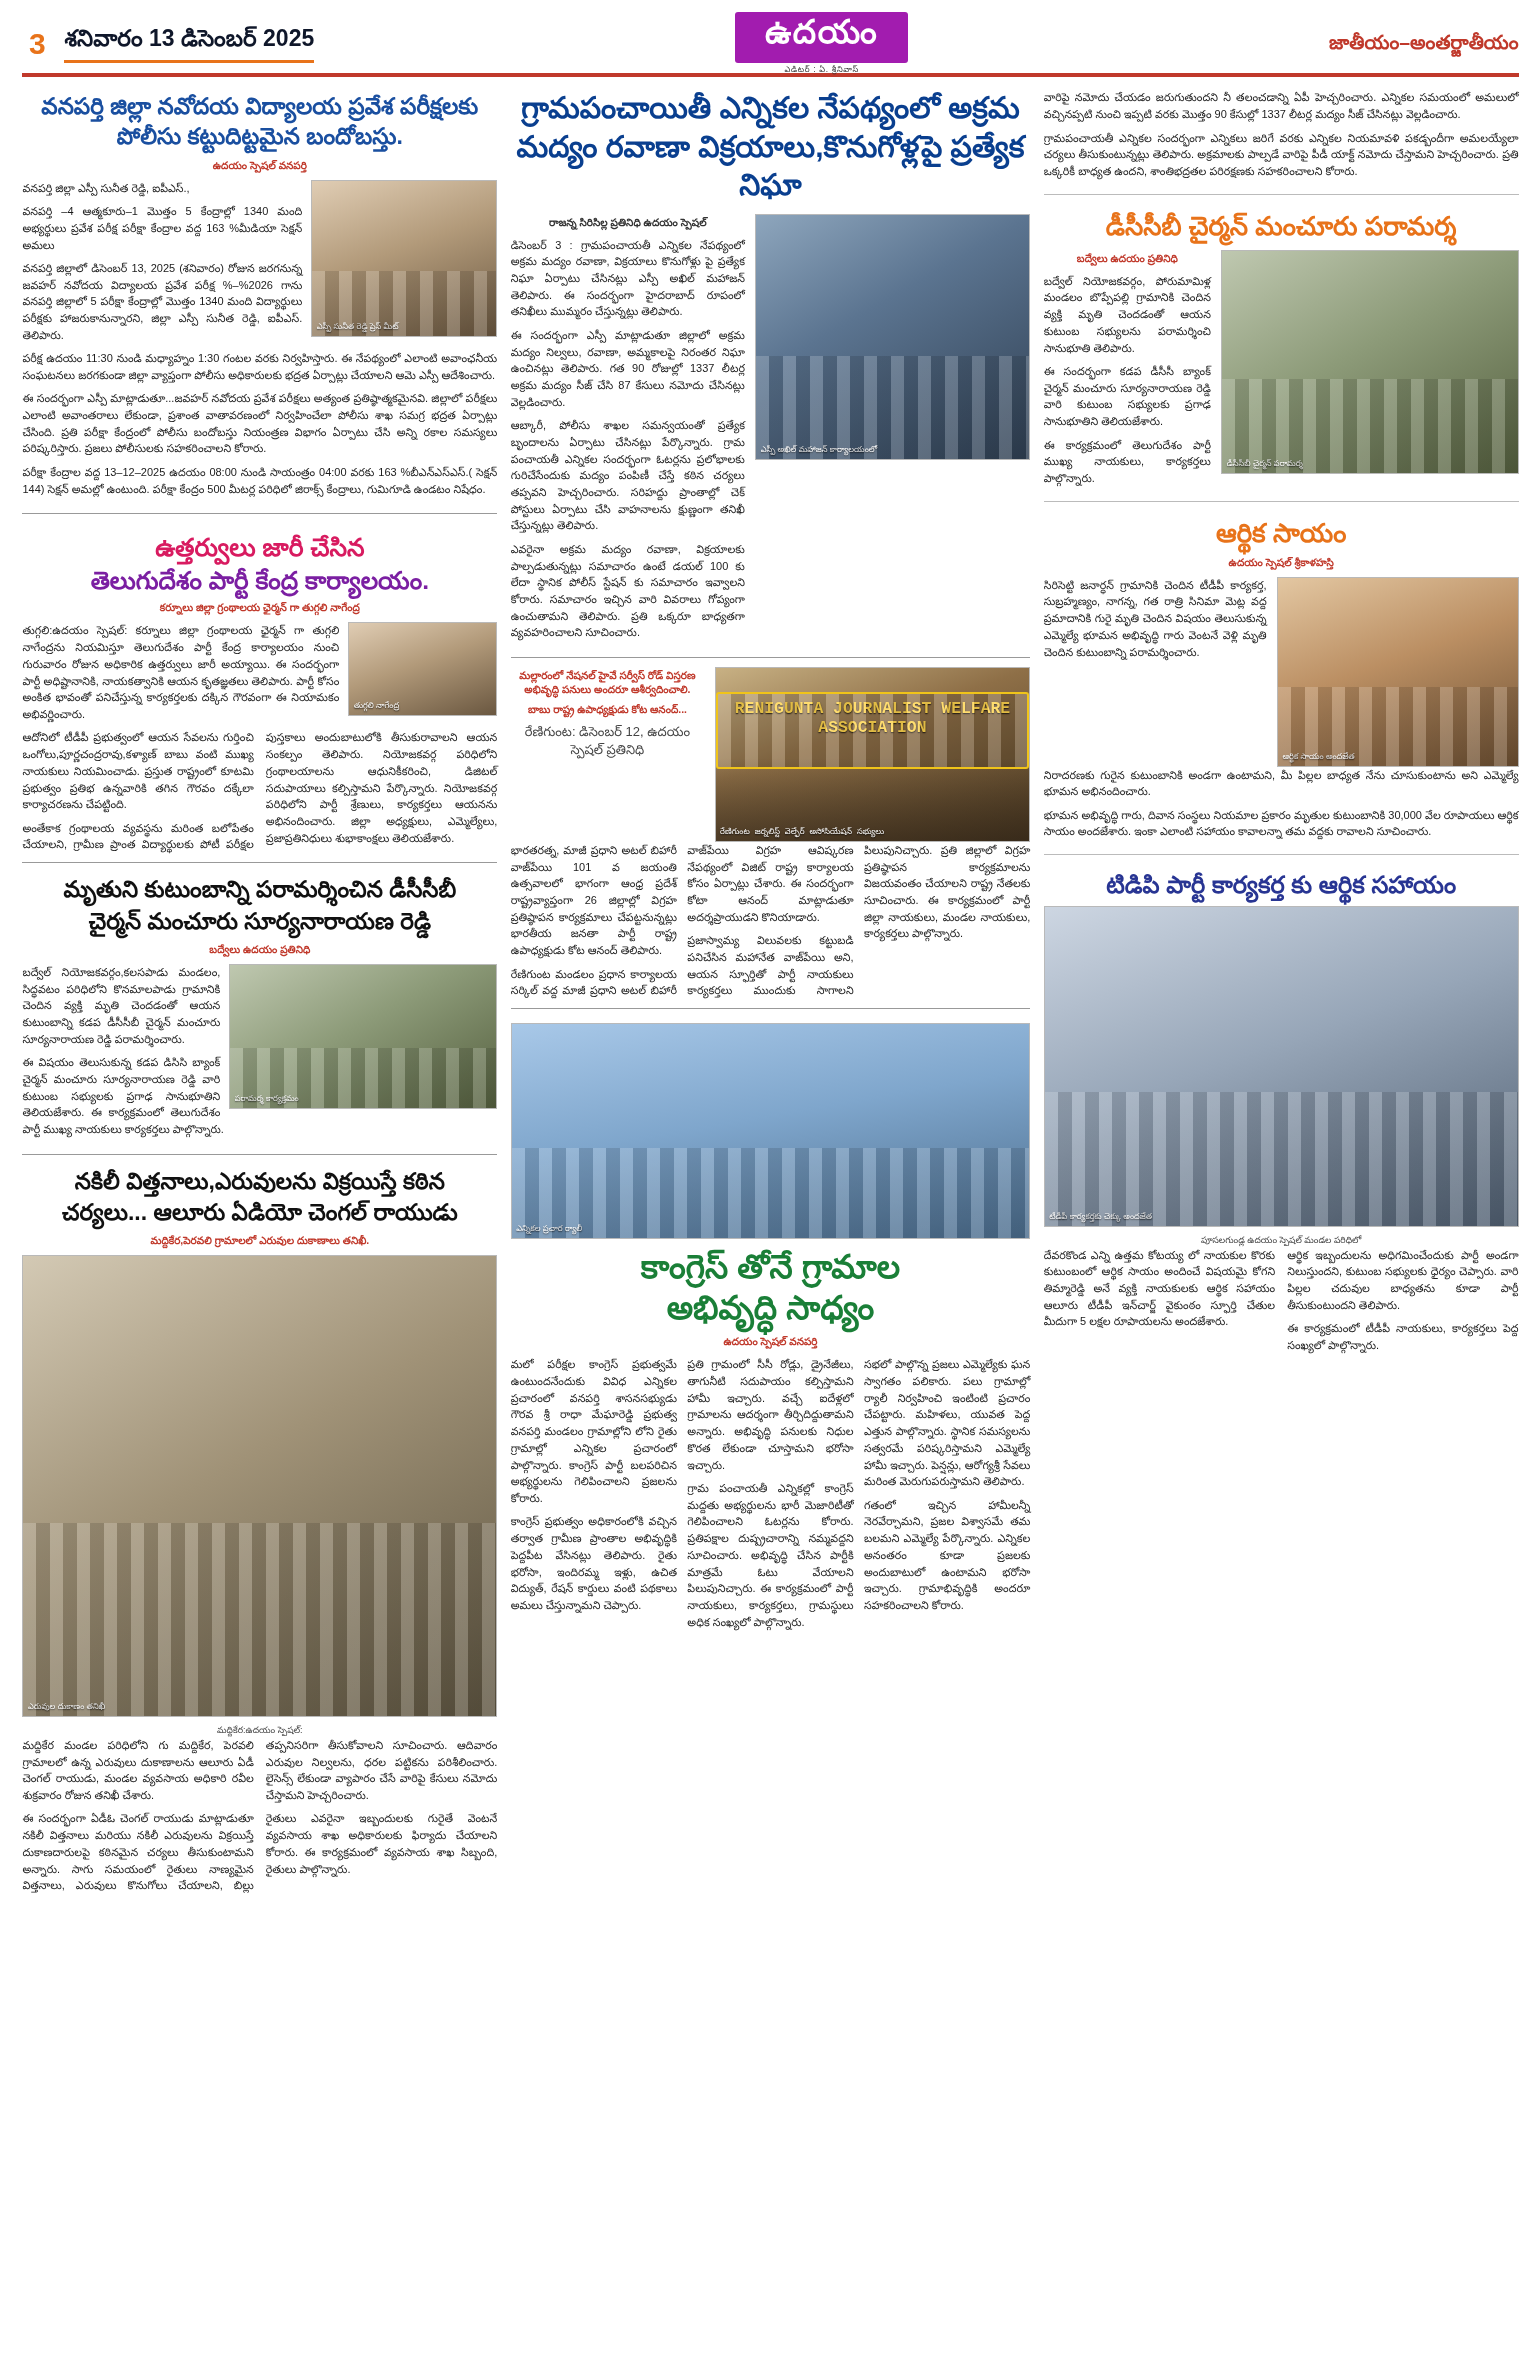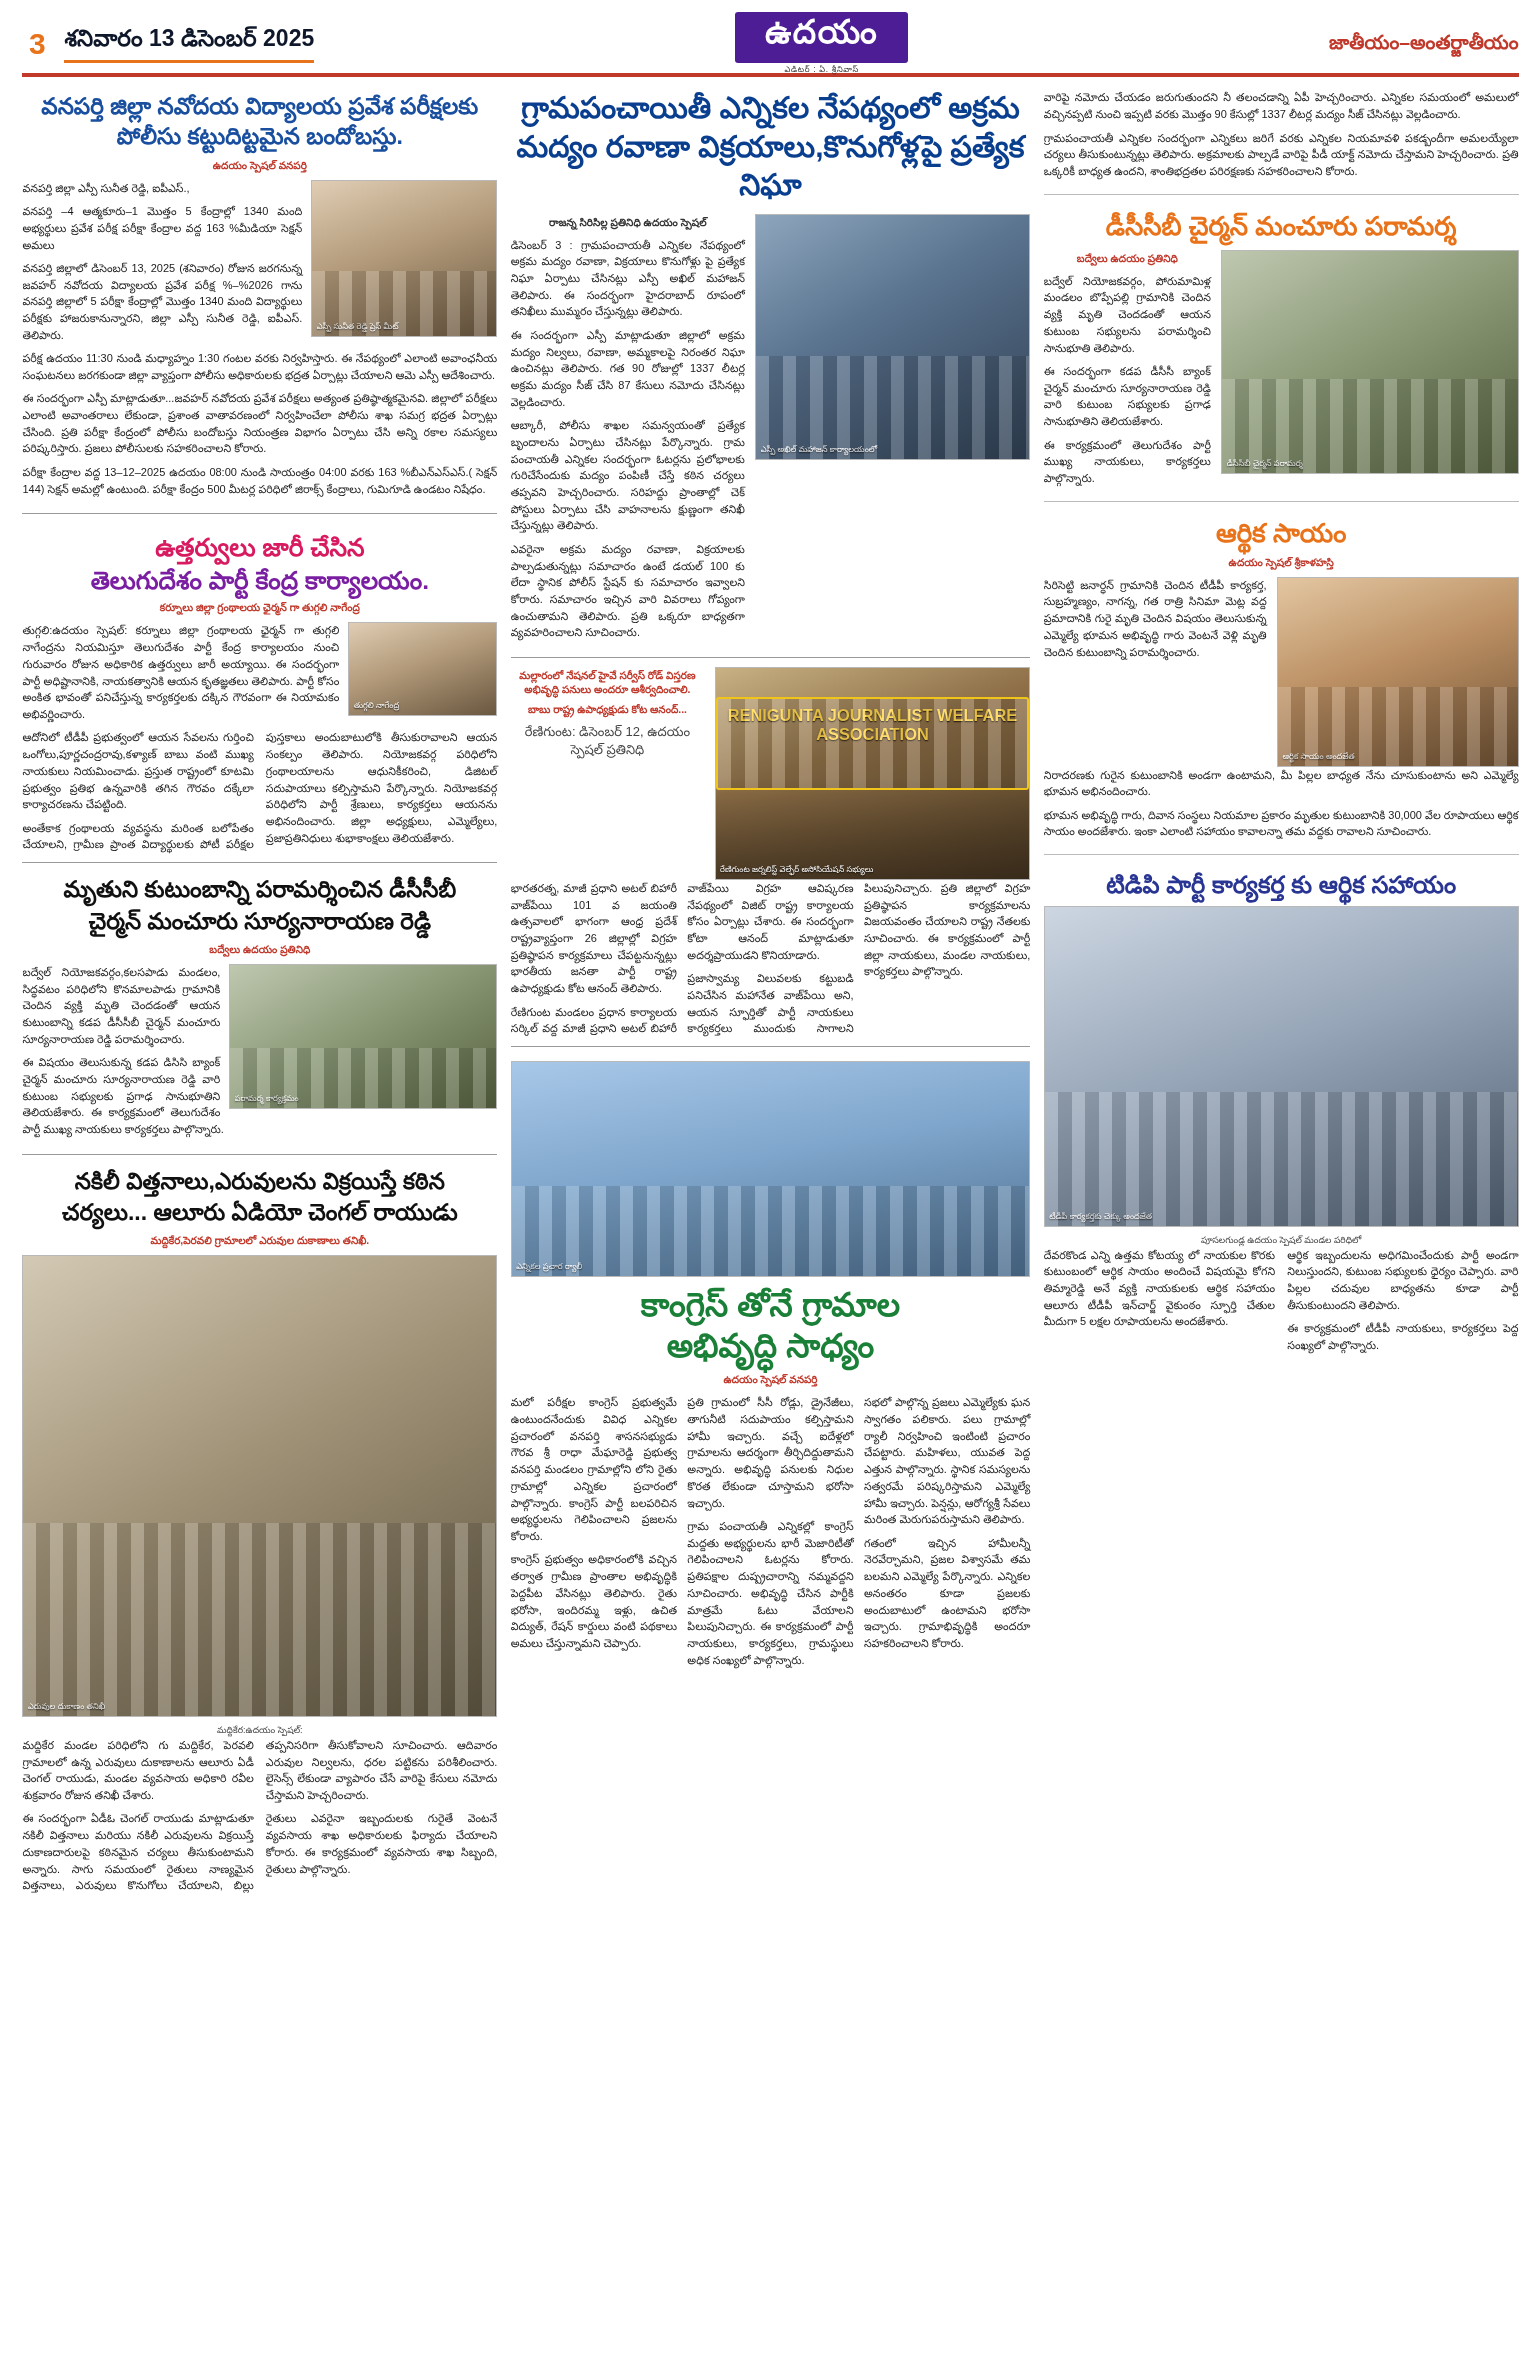--- a/index.html
+++ b/index.html
@@ -28,21 +28,21 @@
   .mast-left { display:flex; align-items:center; gap:12px; }
   .page-num {
     font-size: 30px; font-weight:bold; color:#e8731a; width:30px; text-align:center;
   }
   .mast-date {
     font-size: 23px; font-weight:bold; color:#0f172a;
     border-bottom: 3.7px solid #e8731a; padding-bottom:3px;
   }
   .mast-logo-wrap { display:flex; flex-direction:column; align-items:center; }
   .mast-logo {
-    background:#4c1d95; color:#fff; font-size:33px; font-weight:bold;
+    background:#a21caf; color:#fff; font-size:33px; font-weight:bold;
     padding:1.5px 30px 4.5px 30px; border-radius:3px; letter-spacing:1.5px;
     font-family:"Liberation Serif", serif;
   }
   .mast-logo-sub { font-size:8.2px; color:#333; margin-top:1.5px; letter-spacing:0.7px; }
   .mast-right { font-size:19.4px; font-weight:bold; color:#c0392b; }
 
   
   .content {
     display:flex; gap:13.4px; margin-top:12px;
   }
@@ -238,21 +238,21 @@
       <div class="rule"></div>
 
       <div>
 
         <div class="inline-wrap">
           <div style="width:38%;">
             <div class="byline">మల్లారంలో నేషనల్ హైవే సర్వీస్ రోడ్ విస్తరణ అభివృద్ధి పనులు అందరూ ఆశీర్వదించాలి.</div>
             <div class="byline">బాబు రాష్ట్ర ఉపాధ్యక్షుడు కోట ఆనంద్...</div>
             <div class="caption">రేణిగుంట: డిసెంబర్ 12, ఉదయం స్పెషల్ ప్రతినిధి</div>
           </div>
-          <div class="photo ph-group ph-banner ph-people" style="width:62%;height:213px;">
+          <div class="photo ph-group ph-banner ph-people" style="width:62%;height:175px;font-family:Liberation Mono, monospace;">
             <span class="ph-label" style="top:18%;bottom:auto;text-align:center;font-size:16.4px;font-weight:bold;color:#ffd54f;">RENIGUNTA JOURNALIST WELFARE ASSOCIATION</span>
             <span class="ph-label">రేణిగుంట జర్నలిస్ట్ వెల్ఫేర్ అసోసియేషన్ సభ్యులు</span>
           </div>
         </div>
 
         <div class="three-col">
           <p class="body">భారతరత్న, మాజీ ప్రధాని అటల్ బిహారీ వాజ్‌పేయి 101 వ జయంతి ఉత్సవాలలో భాగంగా ఆంధ్ర ప్రదేశ్ రాష్ట్రవ్యాప్తంగా 26 జిల్లాల్లో విగ్రహ ప్రతిష్ఠాపన కార్యక్రమాలు చేపట్టనున్నట్లు భారతీయ జనతా పార్టీ రాష్ట్ర ఉపాధ్యక్షుడు కోట ఆనంద్ తెలిపారు.</p>
           <p class="body">రేణిగుంట మండలం ప్రధాన కార్యాలయ సర్కిల్ వద్ద మాజీ ప్రధాని అటల్ బిహారీ వాజ్‌పేయి విగ్రహ ఆవిష్కరణ నేపథ్యంలో విజిట్ రాష్ట్ర కార్యాలయ కోసం ఏర్పాట్లు చేశారు. ఈ సందర్భంగా కోటా ఆనంద్ మాట్లాడుతూ అదర్శప్రాయుడని కొనియాడారు.</p>
           <p class="body">ప్రజాస్వామ్య విలువలకు కట్టుబడి పనిచేసిన మహానేత వాజ్‌పేయి అని, ఆయన స్ఫూర్తితో పార్టీ నాయకులు కార్యకర్తలు ముందుకు సాగాలని పిలుపునిచ్చారు. ప్రతి జిల్లాలో విగ్రహ ప్రతిష్ఠాపన కార్యక్రమాలను విజయవంతం చేయాలని రాష్ట్ర నేతలకు సూచించారు. ఈ కార్యక్రమంలో పార్టీ జిల్లా నాయకులు, మండల నాయకులు, కార్యకర్తలు పాల్గొన్నారు.</p>
         </div>

